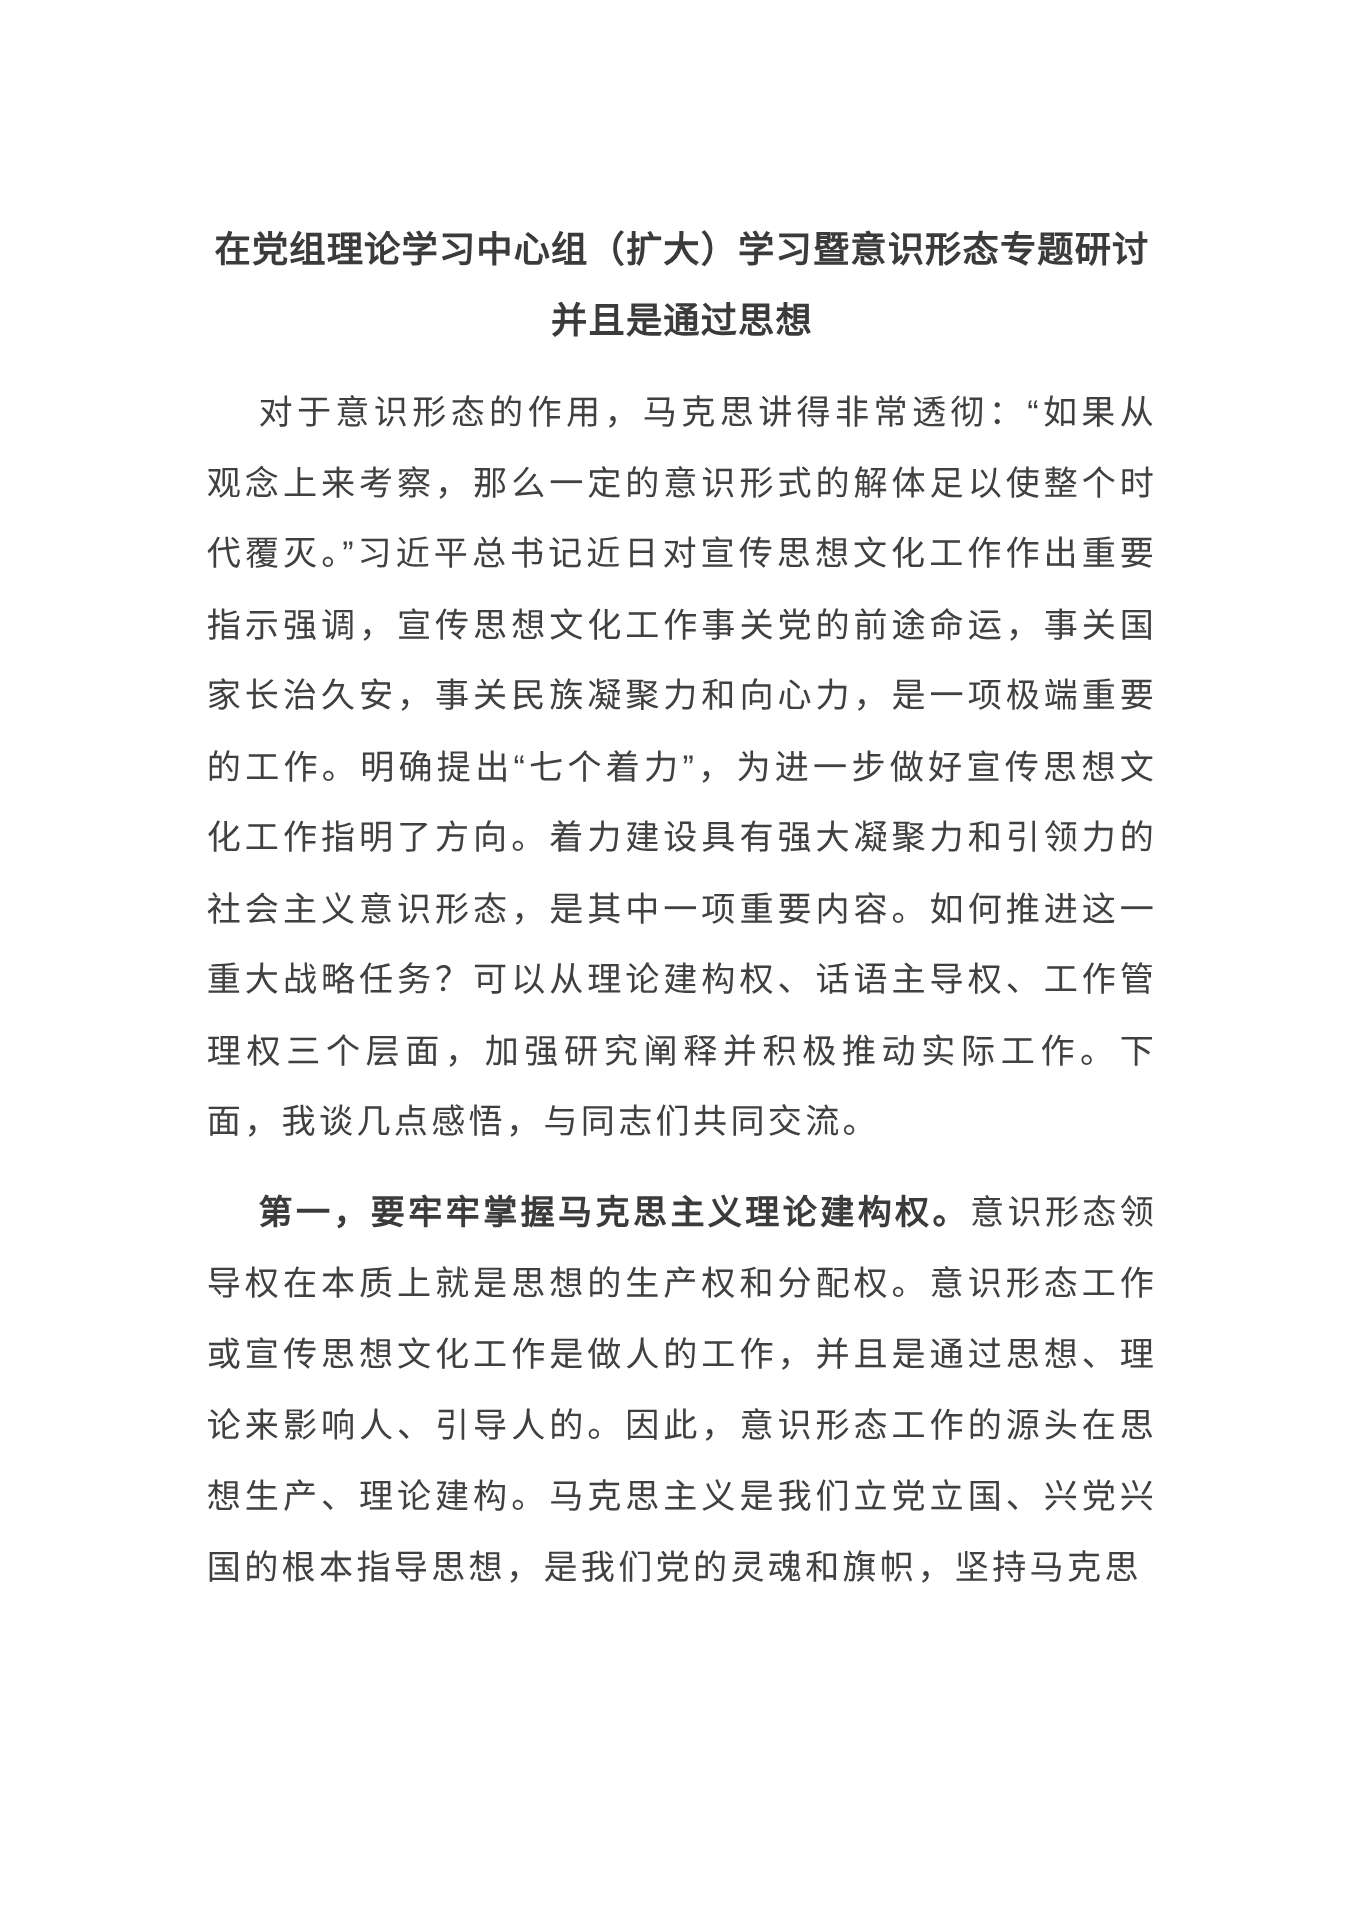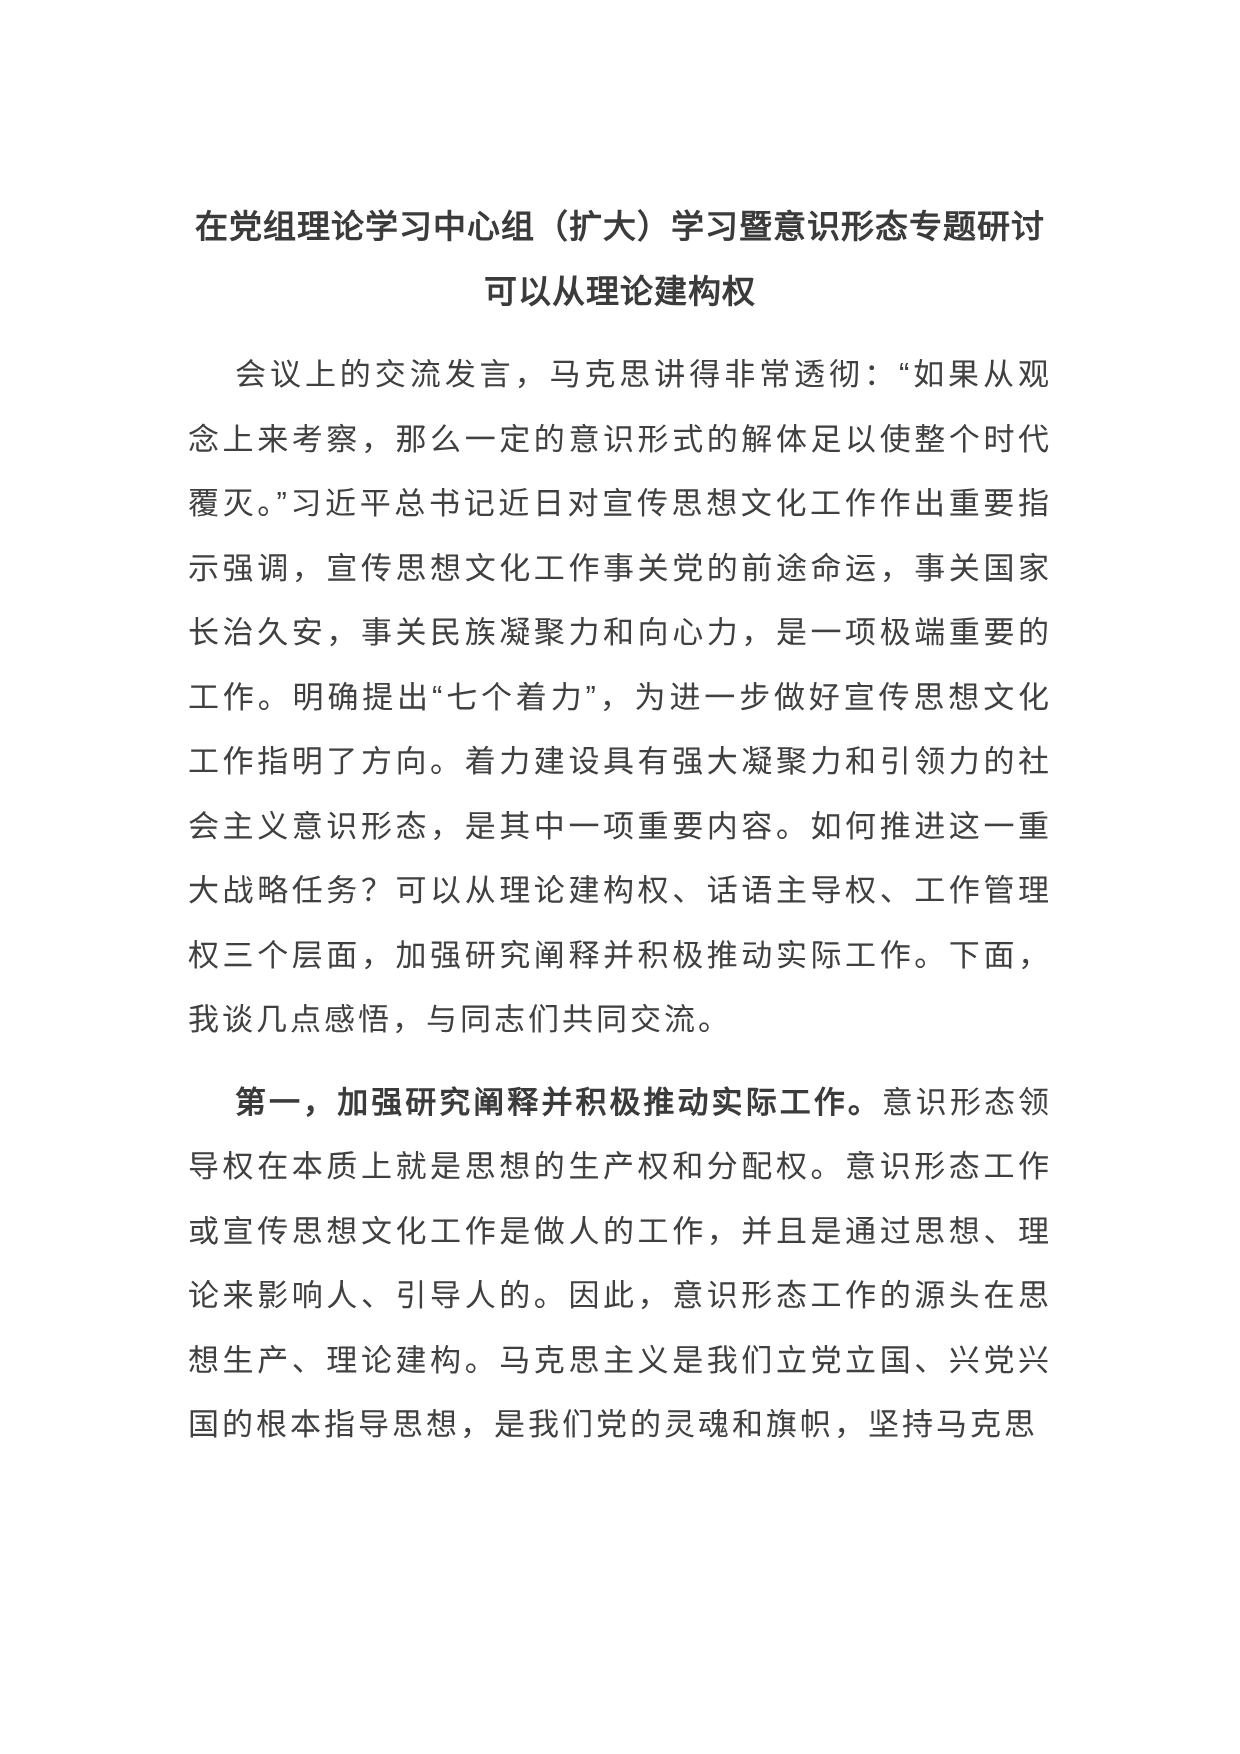--- a/index.html
+++ b/index.html
@@ -45,21 +45,21 @@
   .indent { text-indent: 47px; }
   .lead { font-weight: 700; color: #3b3b3b; }
 </style>
 </head>
 <body>
 
 <div class="page">
 
   <h1 class="title">
     <span class="title-line">在党组理论学习中心组（扩大）学习暨意识形态专题研讨</span>
-    <span class="title-line">可以从理论建构权</span>
+    <span class="title-line">并且是通过思想</span>
   </h1>
 
 
-  <p class="para indent">会议上的交流发言，马克思讲得非常透彻：“如果从观念上来考察，那么一定的意识形式的解体足以使整个时代覆灭。”习近平总书记近日对宣传思想文化工作作出重要指示强调，宣传思想文化工作事关党的前途命运，事关国家长治久安，事关民族凝聚力和向心力，是一项极端重要的工作。明确提出“七个着力”，为进一步做好宣传思想文化工作指明了方向。着力建设具有强大凝聚力和引领力的社会主义意识形态，是其中一项重要内容。如何推进这一重大战略任务？可以从理论建构权、话语主导权、工作管理权三个层面，加强研究阐释并积极推动实际工作。下面，我谈几点感悟，与同志们共同交流。</p>
+  <p class="para indent">对于意识形态的作用，马克思讲得非常透彻：“如果从观念上来考察，那么一定的意识形式的解体足以使整个时代覆灭。”习近平总书记近日对宣传思想文化工作作出重要指示强调，宣传思想文化工作事关党的前途命运，事关国家长治久安，事关民族凝聚力和向心力，是一项极端重要的工作。明确提出“七个着力”，为进一步做好宣传思想文化工作指明了方向。着力建设具有强大凝聚力和引领力的社会主义意识形态，是其中一项重要内容。如何推进这一重大战略任务？可以从理论建构权、话语主导权、工作管理权三个层面，加强研究阐释并积极推动实际工作。下面，我谈几点感悟，与同志们共同交流。</p>
 
-  <p class="para indent"><b class="lead">第一，加强研究阐释并积极推动实际工作。</b><span>意识形态领导权在本质上就是思想的生产权和分配权。意识形态工作或宣传思想文化工作是做人的工作，并且是通过思想、理论来影响人、引导人的。因此，意识形态工作的源头在思想生产、理论建构。马克思主义是我们立党立国、兴党兴国的根本指导思想，是我们党的灵魂和旗帜，坚持马克思</span></p>
+  <p class="para indent"><b class="lead">第一，要牢牢掌握马克思主义理论建构权。</b><span>意识形态领导权在本质上就是思想的生产权和分配权。意识形态工作或宣传思想文化工作是做人的工作，并且是通过思想、理论来影响人、引导人的。因此，意识形态工作的源头在思想生产、理论建构。马克思主义是我们立党立国、兴党兴国的根本指导思想，是我们党的灵魂和旗帜，坚持马克思</span></p>
 
 </div>
 
 </body></html>

